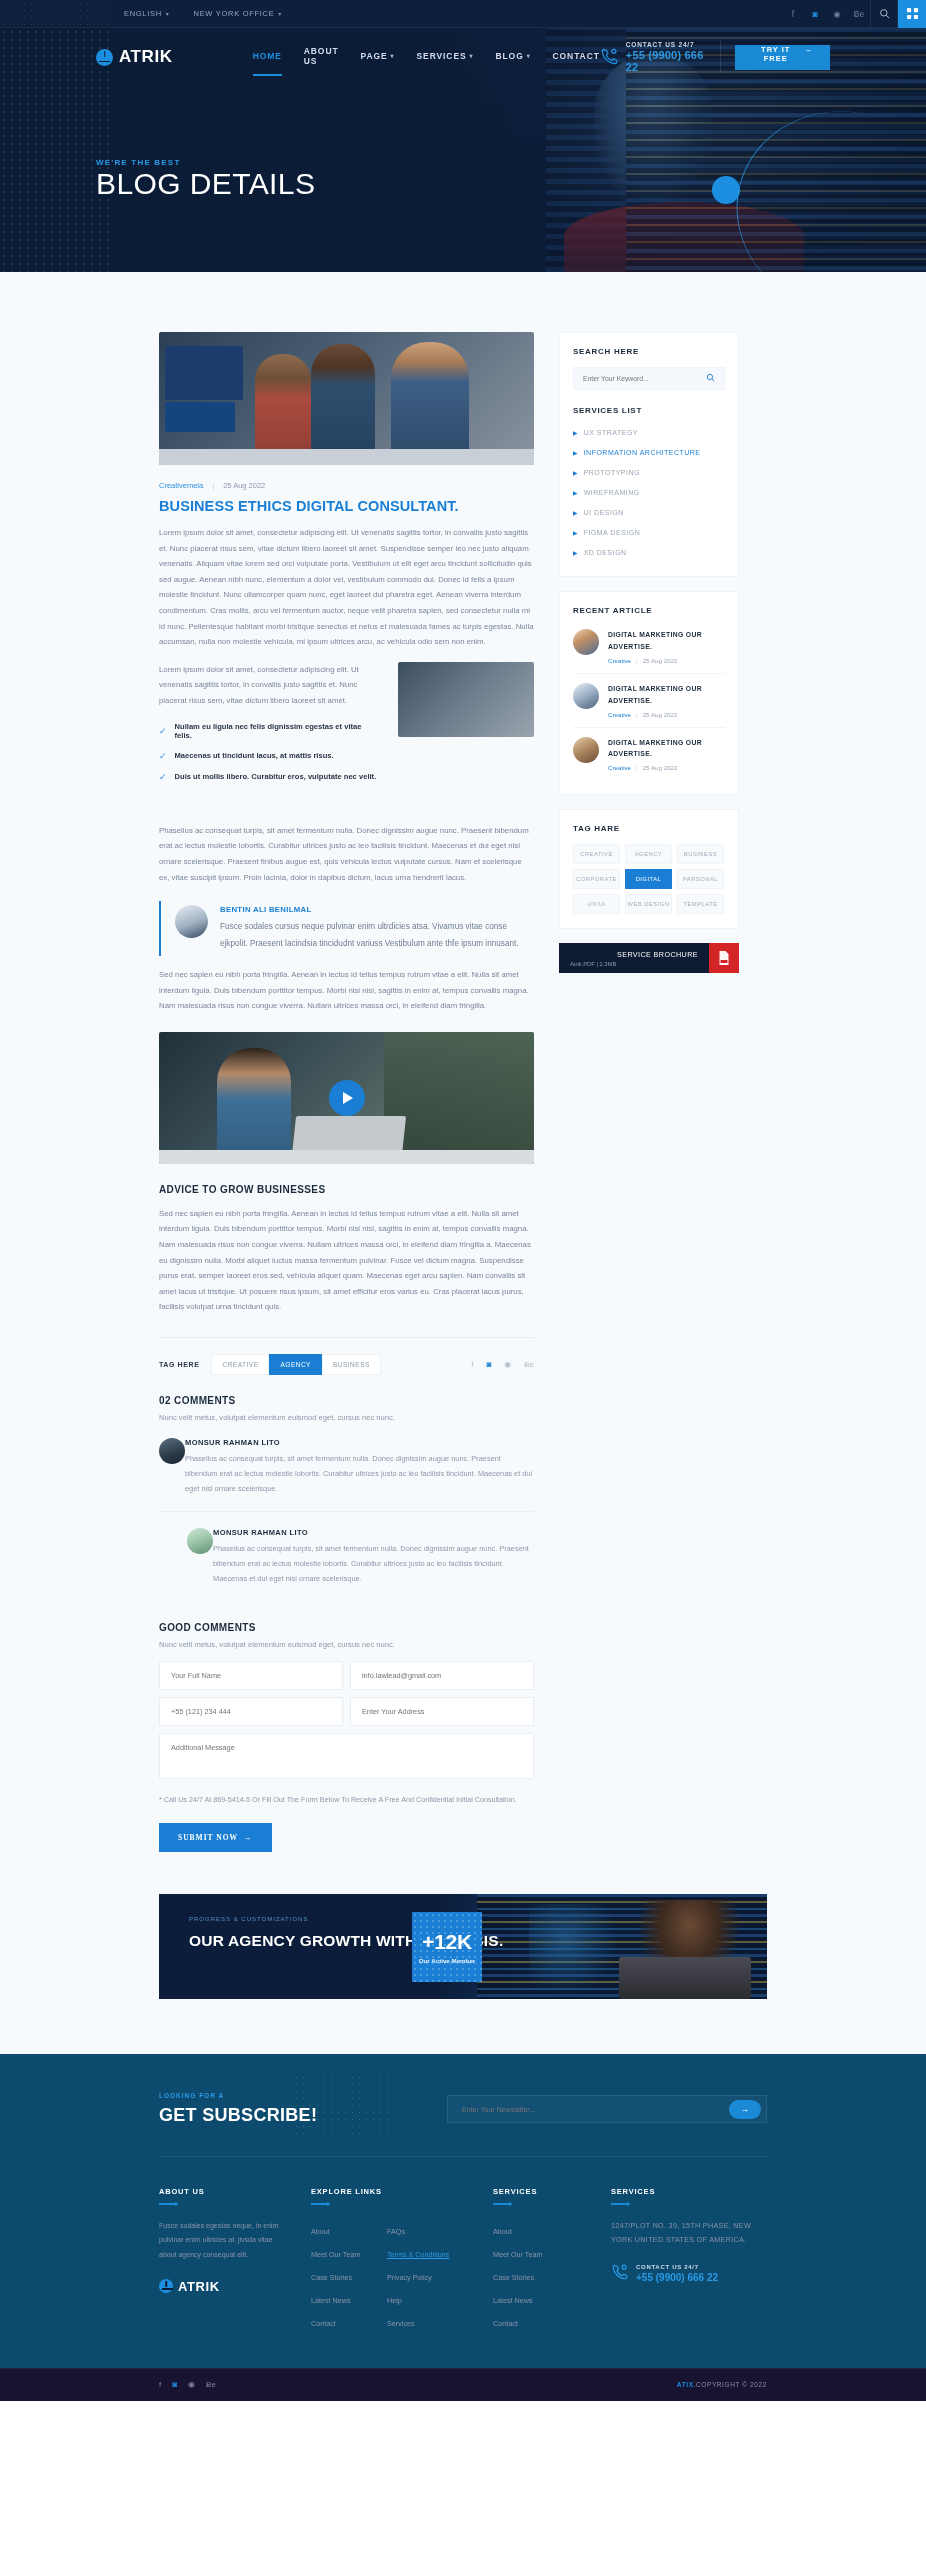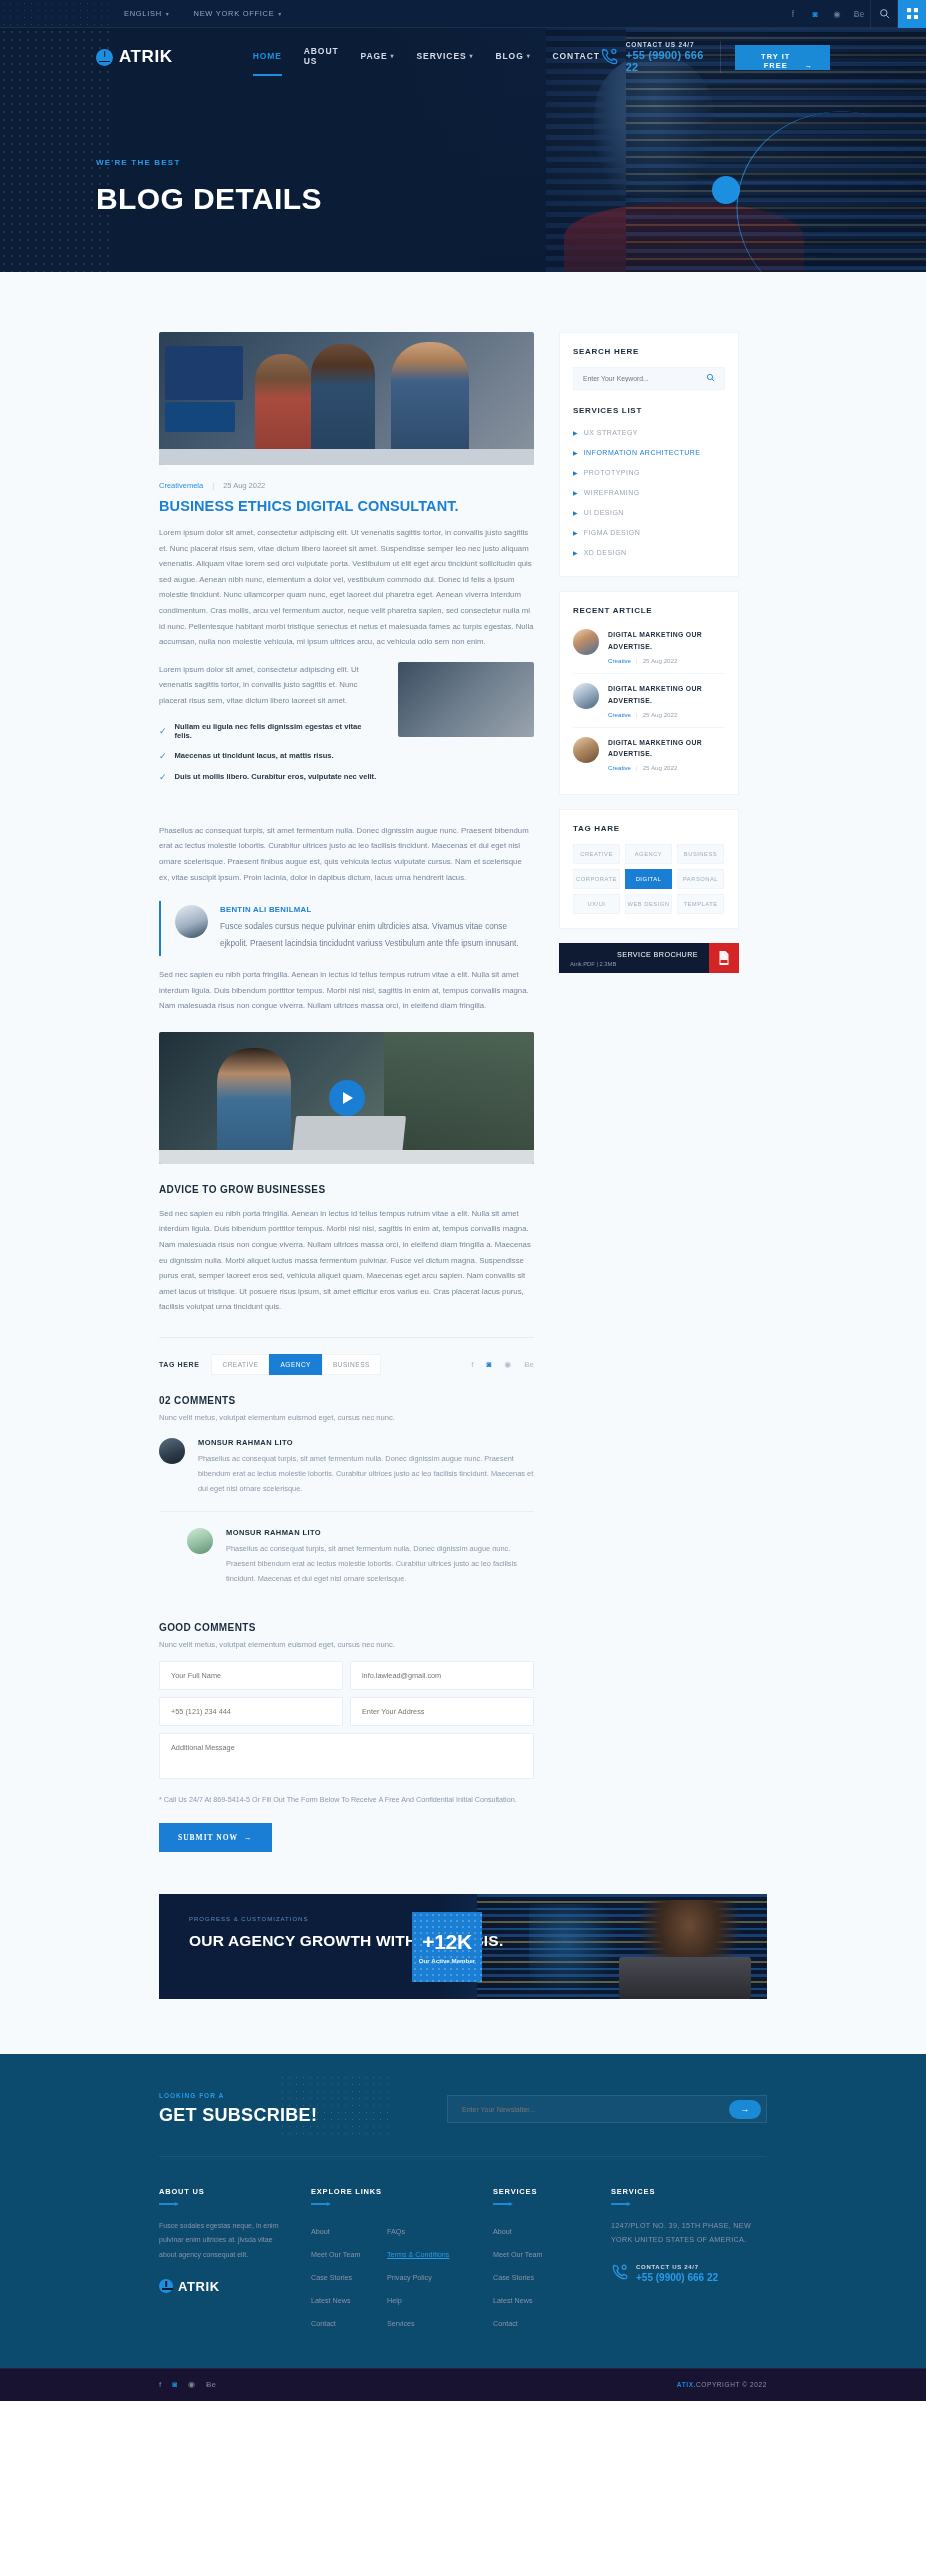--- a/index.html
+++ b/index.html
@@ -111,26 +111,26 @@
     content:""; position:absolute; left:0; bottom:-7px; width:100%; height:1.5px; background:#1d8fe0;
   }
   .nav-right { margin-left:auto; display:flex; align-items:center; gap:14px; margin-right:96px; }
   .call-box{ display:flex; align-items:center; gap:7px; padding-right:16px; border-right:1px solid rgba(255,255,255,.12); }
   .call-icon{ color:#1d8fe0; }
   .call-label{ color:#cfd9e8; font-size:6.5px; font-weight:700; letter-spacing:.8px; text-transform:uppercase; }
   .call-num{ color:#2a9ae6; font-size:11px; font-weight:700; letter-spacing:.2px; margin-top:1px;}
   .btn-try{
     background:#1a8ad6; color:#fff; border:none; height:25px; padding:0 17px;
     font-size:7.5px; font-weight:700; letter-spacing:1px; text-transform:uppercase;
-    font-family:inherit; display:flex; align-items:flex-end; gap:5px; cursor:pointer;
+    font-family:inherit; display:flex; align-items:flex-start; gap:5px; cursor:pointer;
   }
 
   .hero-inner{ position:absolute; left:96px; top:130px; z-index:10; }
   .hero-sub{ color:#2a9ae6; font-size:8px; font-weight:700; letter-spacing:1.2px; text-transform:uppercase; }
-  .hero-title{ color:#fff; font-size:30px; font-weight:700; letter-spacing:.4px; margin-top:15px; }
+  .hero-title{ color:#fff; font-size:30px; font-weight:400; letter-spacing:.4px; margin-top:0; }
 
   
   .page { background:#f6fafd; padding:60px 0 55px; }
   .container { width:608px; margin:0 auto; display:flex; gap:25px; align-items:flex-start; }
   .col-main { width:375px; }
   .col-side { width:180px; }
 
   
   .post-img{
     width:375px; height:133px; border-radius:2px; overflow:hidden; position:relative;
@@ -198,21 +198,21 @@
     background:#fff; color:#8d98a9; font-size:6.5px; letter-spacing:.5px; padding:6px 10px;
     text-transform:uppercase; border:1px solid #eef3f8;
   }
   .tchip.on{ background:#1a7fd4; color:#fff; border-color:#1a7fd4; }
   .share{ margin-left:auto; display:flex; gap:13px; align-items:center; }
   .share a{ color:#b2bccb; font-size:8px; text-decoration:none; }
   .share a.on{ color:#1a7fd4; }
 
   
   .cmt-sub{ font-size:7.6px; color:#8d98a9; margin-top:7px; }
-  .cmt{ display:flex; gap:13px; margin-top:16px; padding-bottom:15px; border-bottom:1px solid #e7eef5; }
+  .cmt{ display:flex; margin-top:16px; padding-bottom:15px; border-bottom:1px solid #e7eef5; }
   .cmt.child{ margin-left:28px; border-bottom:none; }
   .cmt-av{ width:26px; height:26px; border-radius:50%; flex:none; background:linear-gradient(160deg,#5d7081 0%, #2c3b49 60%, #1a242e 100%); }
   .cmt.child .cmt-av{ background:linear-gradient(160deg,#cfe8d6 0%, #9ec8ab 45%, #5f8f73 100%); }
   .cmt-name{ font-size:7.5px; font-weight:700; color:#1c2b3c; letter-spacing:.4px; }
   .cmt-body{ font-size:7.4px; line-height:2.0; color:#8d98a9; margin-top:5px; }
 
   
   .form{ margin-top:12px; display:flex; flex-wrap:wrap; gap:7px; }
   .form input, .form textarea{
     border:1px solid #e7eef5; background:#fff; font-family:inherit; font-size:7.3px;

